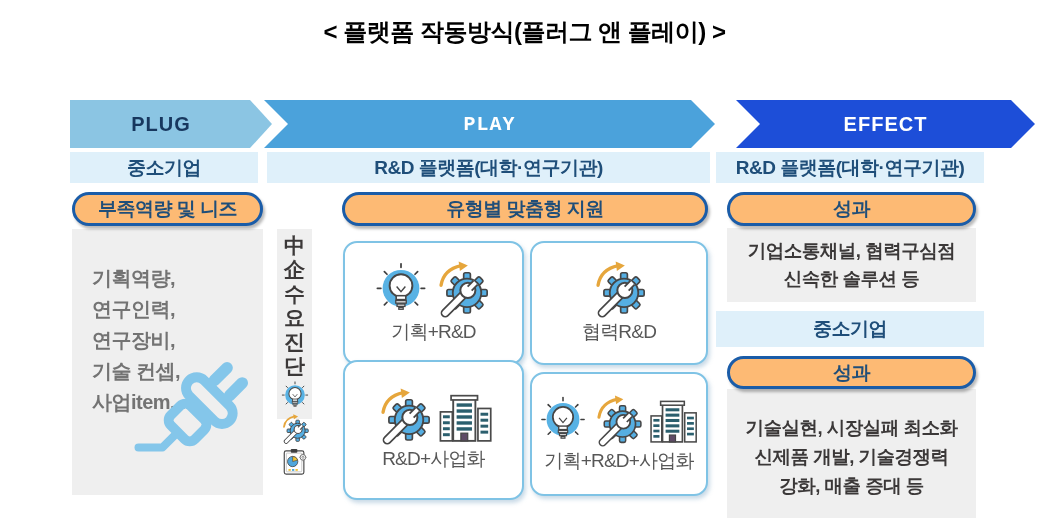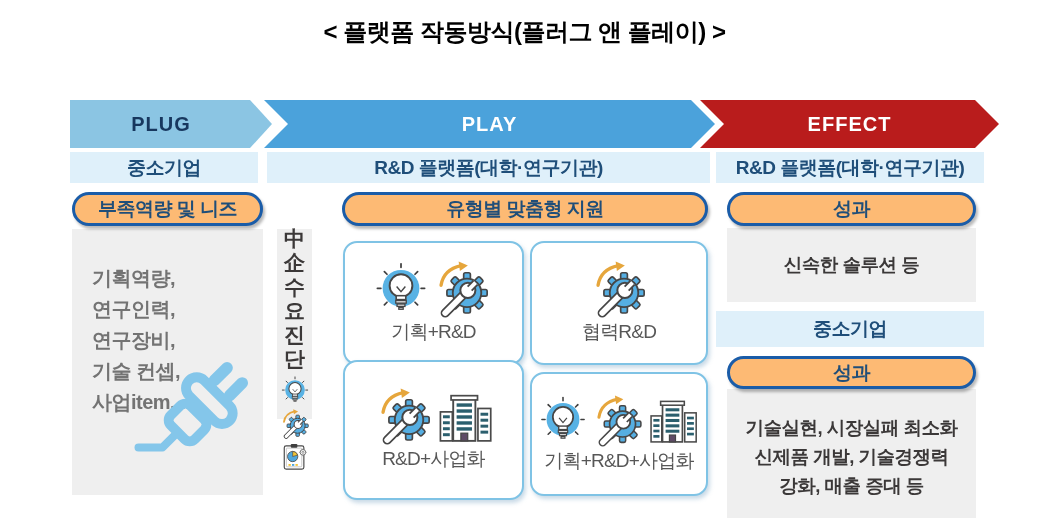--- a/index.html
+++ b/index.html
@@ -16,23 +16,24 @@
     position:absolute;top:100px;height:48px;display:flex;align-items:center;justify-content:center;
     font-weight:bold;font-size:20px;letter-spacing:1px;
   }
   .arrow-plug{
     left:70px;width:202px;background:#8BC5E3;color:#17375E;z-index:2;padding-right:20px;box-sizing:border-box;
     clip-path:polygon(0 0,calc(100% - 22px) 0,100% 50%,calc(100% - 22px) 100%,0 100%);
   }
   .arrow-play{
     left:264px;width:451px;background:#4BA2DB;color:#fff;z-index:1;
     clip-path:polygon(0 0,calc(100% - 24px) 0,100% 50%,calc(100% - 24px) 100%,0 100%,24px 50%);
+    font-family:Liberation Mono, monospace;
   }
   .arrow-effect{
-    left:700px;width:299px;background:#b91c1c;color:#fff;z-index:1;
+    left:736px;width:299px;background:#1d4ed8;color:#fff;z-index:1;
     clip-path:polygon(0 0,calc(100% - 24px) 0,100% 50%,calc(100% - 24px) 100%,0 100%,24px 50%);
   }
   
   .band{
     position:absolute;top:152px;height:31px;background:#DFF0FA;color:#1F4E79;
     font-weight:bold;font-size:19px;display:flex;align-items:center;justify-content:center;
     letter-spacing:-0.5px;
   }
   .band-plug{left:70px;width:188px;}
   .band-play{left:267px;width:443px;}
@@ -52,21 +53,21 @@
   .graybox{position:absolute;background:#EFEFEF;}
   .needs-box{left:72px;top:229px;width:191px;height:266px;}
   .needs-list{
     position:absolute;left:20px;top:34px;font-size:20px;font-weight:bold;color:#737373;
     line-height:31px;letter-spacing:-0.5px;
   }
   .plug-svg{position:absolute;right:-4px;bottom:0px;width:152px;height:152px;}
   
   .strip{
     left:277px;top:229px;width:35px;height:190px;position:absolute;background:#EFEFEF;
-    display:flex;flex-direction:column;align-items:center;box-sizing:border-box;font-family:Liberation Mono, monospace;
+    display:flex;flex-direction:column;align-items:center;padding-top:5px;box-sizing:border-box;
   }
   .strip-text{
     font-size:21px;font-weight:bold;color:#3B3838;line-height:24px;text-align:center;
     word-break:break-all;width:23px;
   }
   .strip svg{margin-top:3px;flex:none;}
   
   .sbox{
     position:absolute;background:#fff;border:2.5px solid #7FC3E5;border-radius:14px;box-sizing:border-box;
     box-shadow:2px 3px 4px rgba(100,150,185,.35);
@@ -283,20 +284,21 @@
           <use href="#sym-gear"></use>
         </svg>
       <svg width="52" height="47">
           <use href="#sym-building"></use>
         </svg>
     </div>
     <div class="sbox-label">기획+R&amp;D+사업화</div>
   </div>
 
   <div class="graybox resbox res-box1">
+      <div class="line">기업소통채널, 협력구심점</div>
       <div class="line">신속한 솔루션 등</div>
     </div>
   <div class="band band-sme2">중소기업</div>
   <div class="oval oval-effect2">성과</div>
   <div class="graybox resbox res-box2">
       <div class="line">기술실현, 시장실패 최소화</div>
       <div class="line">신제품 개발, 기술경쟁력</div>
       <div class="line">강화, 매출 증대 등</div>
     </div>
 

